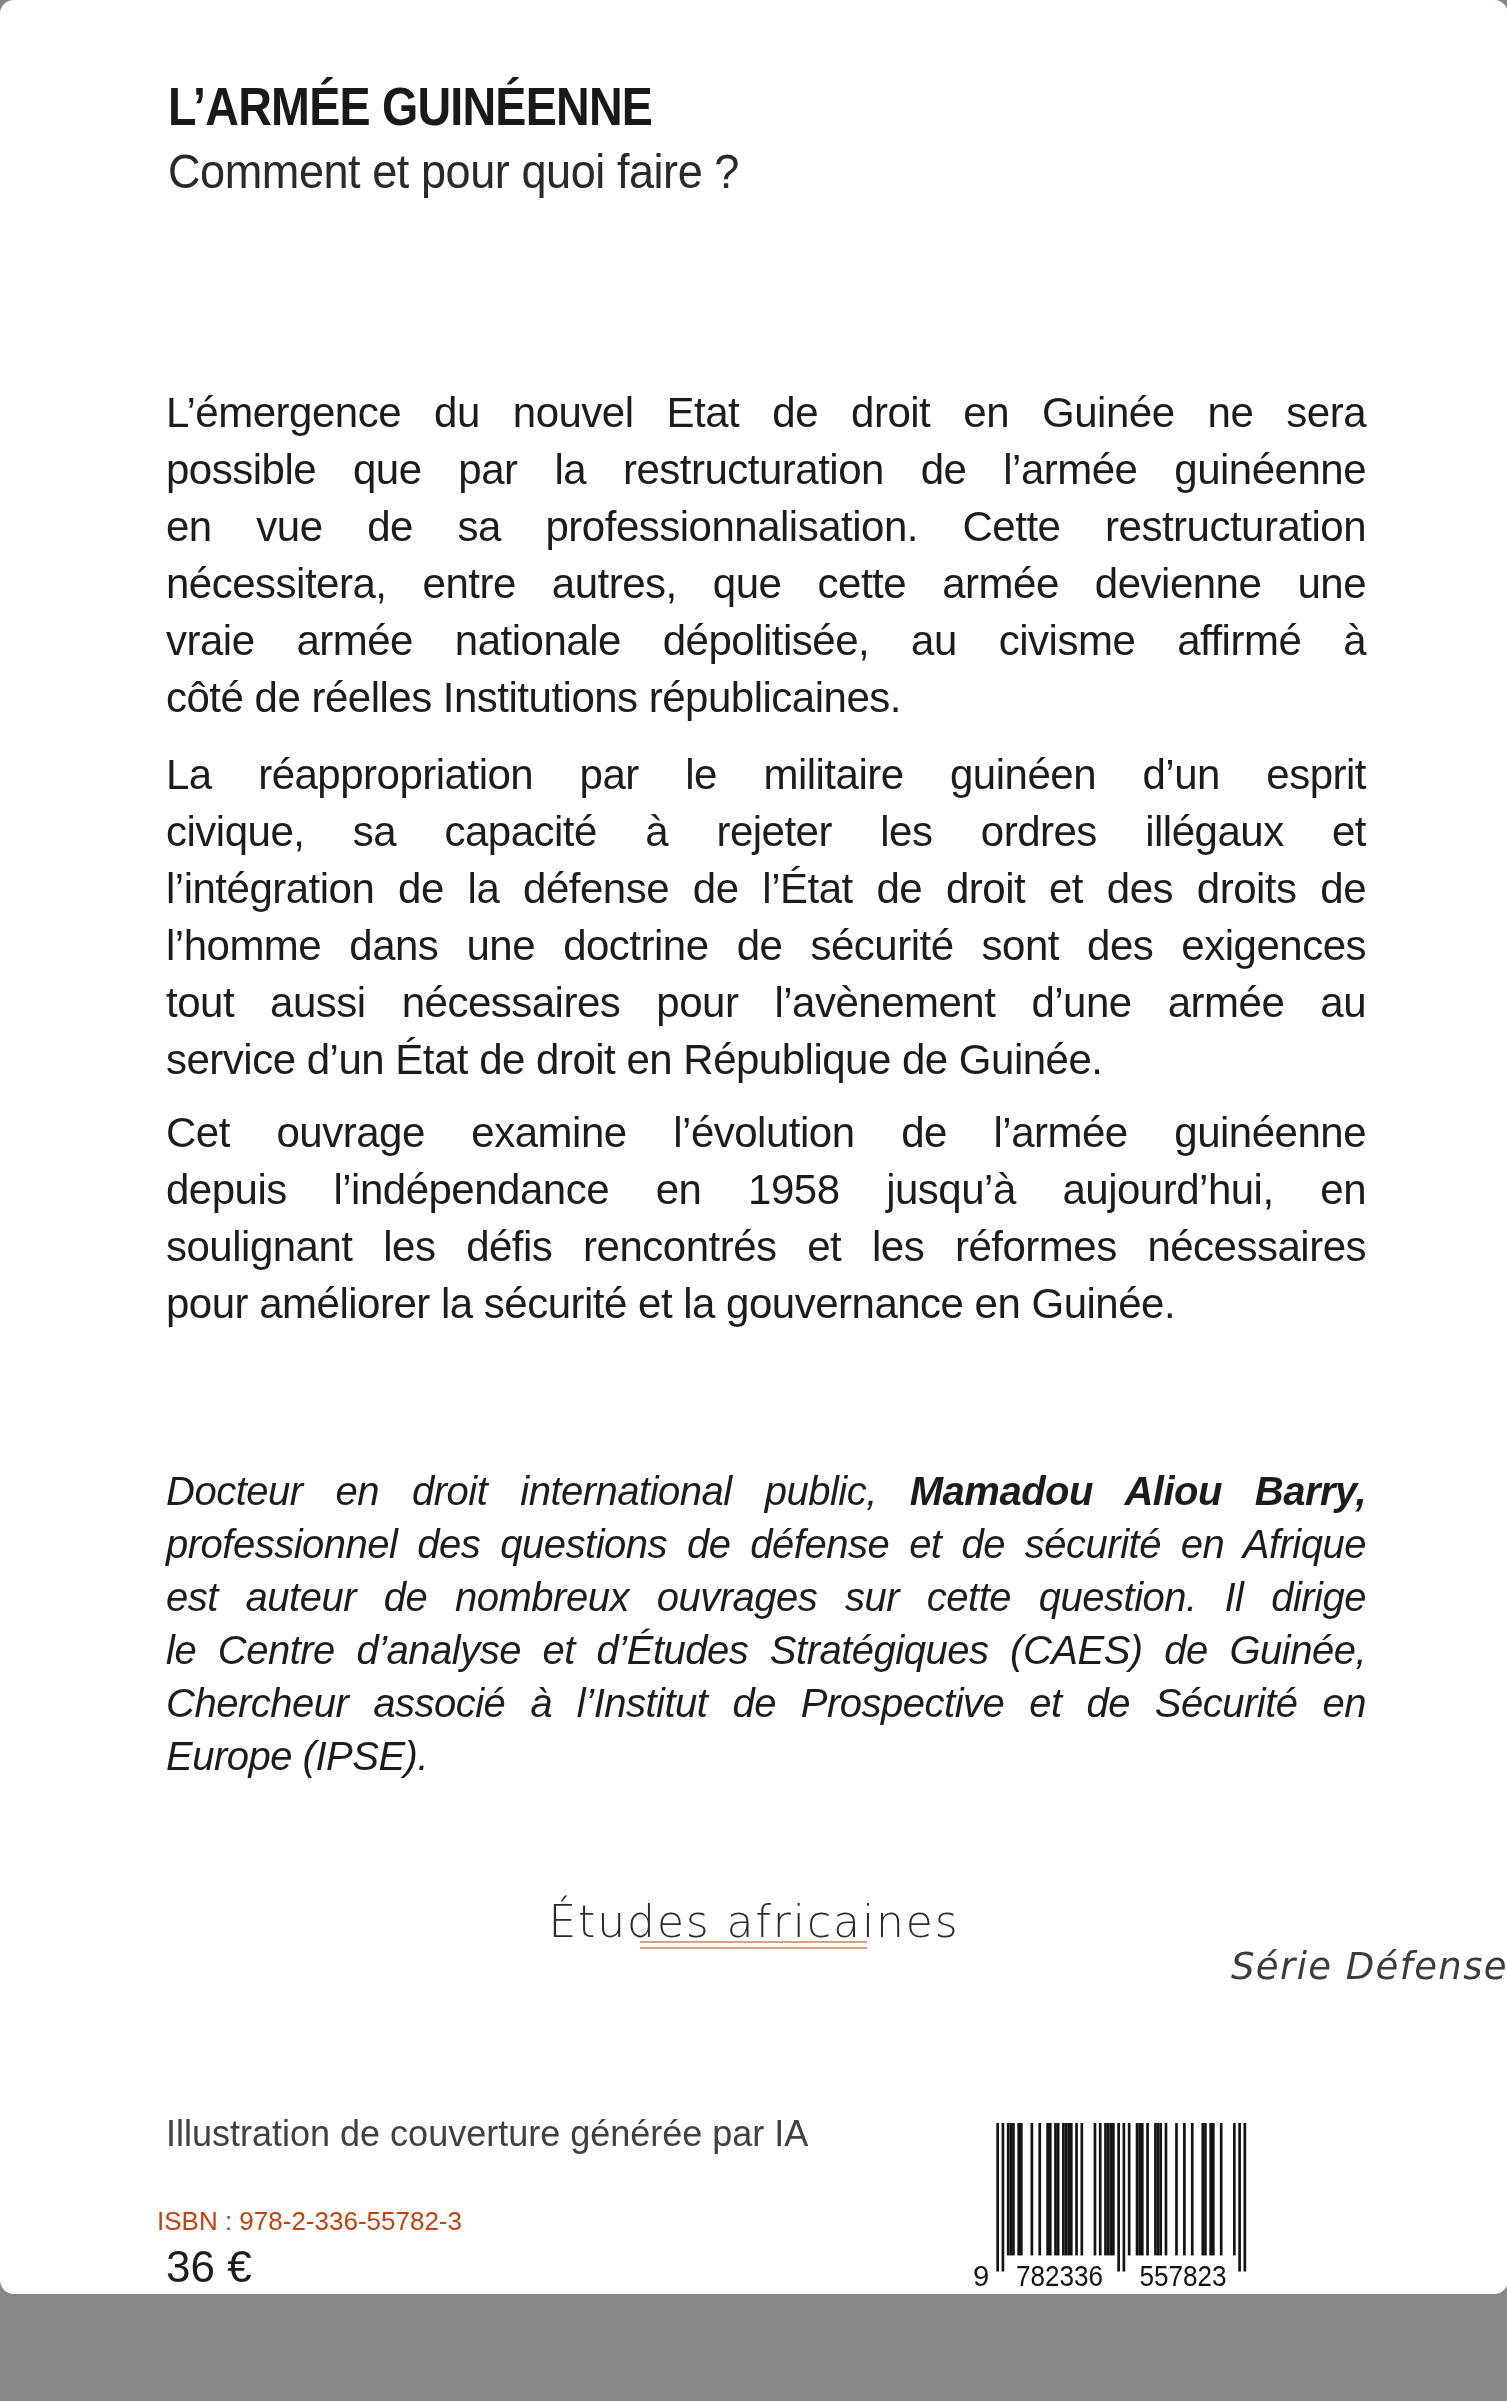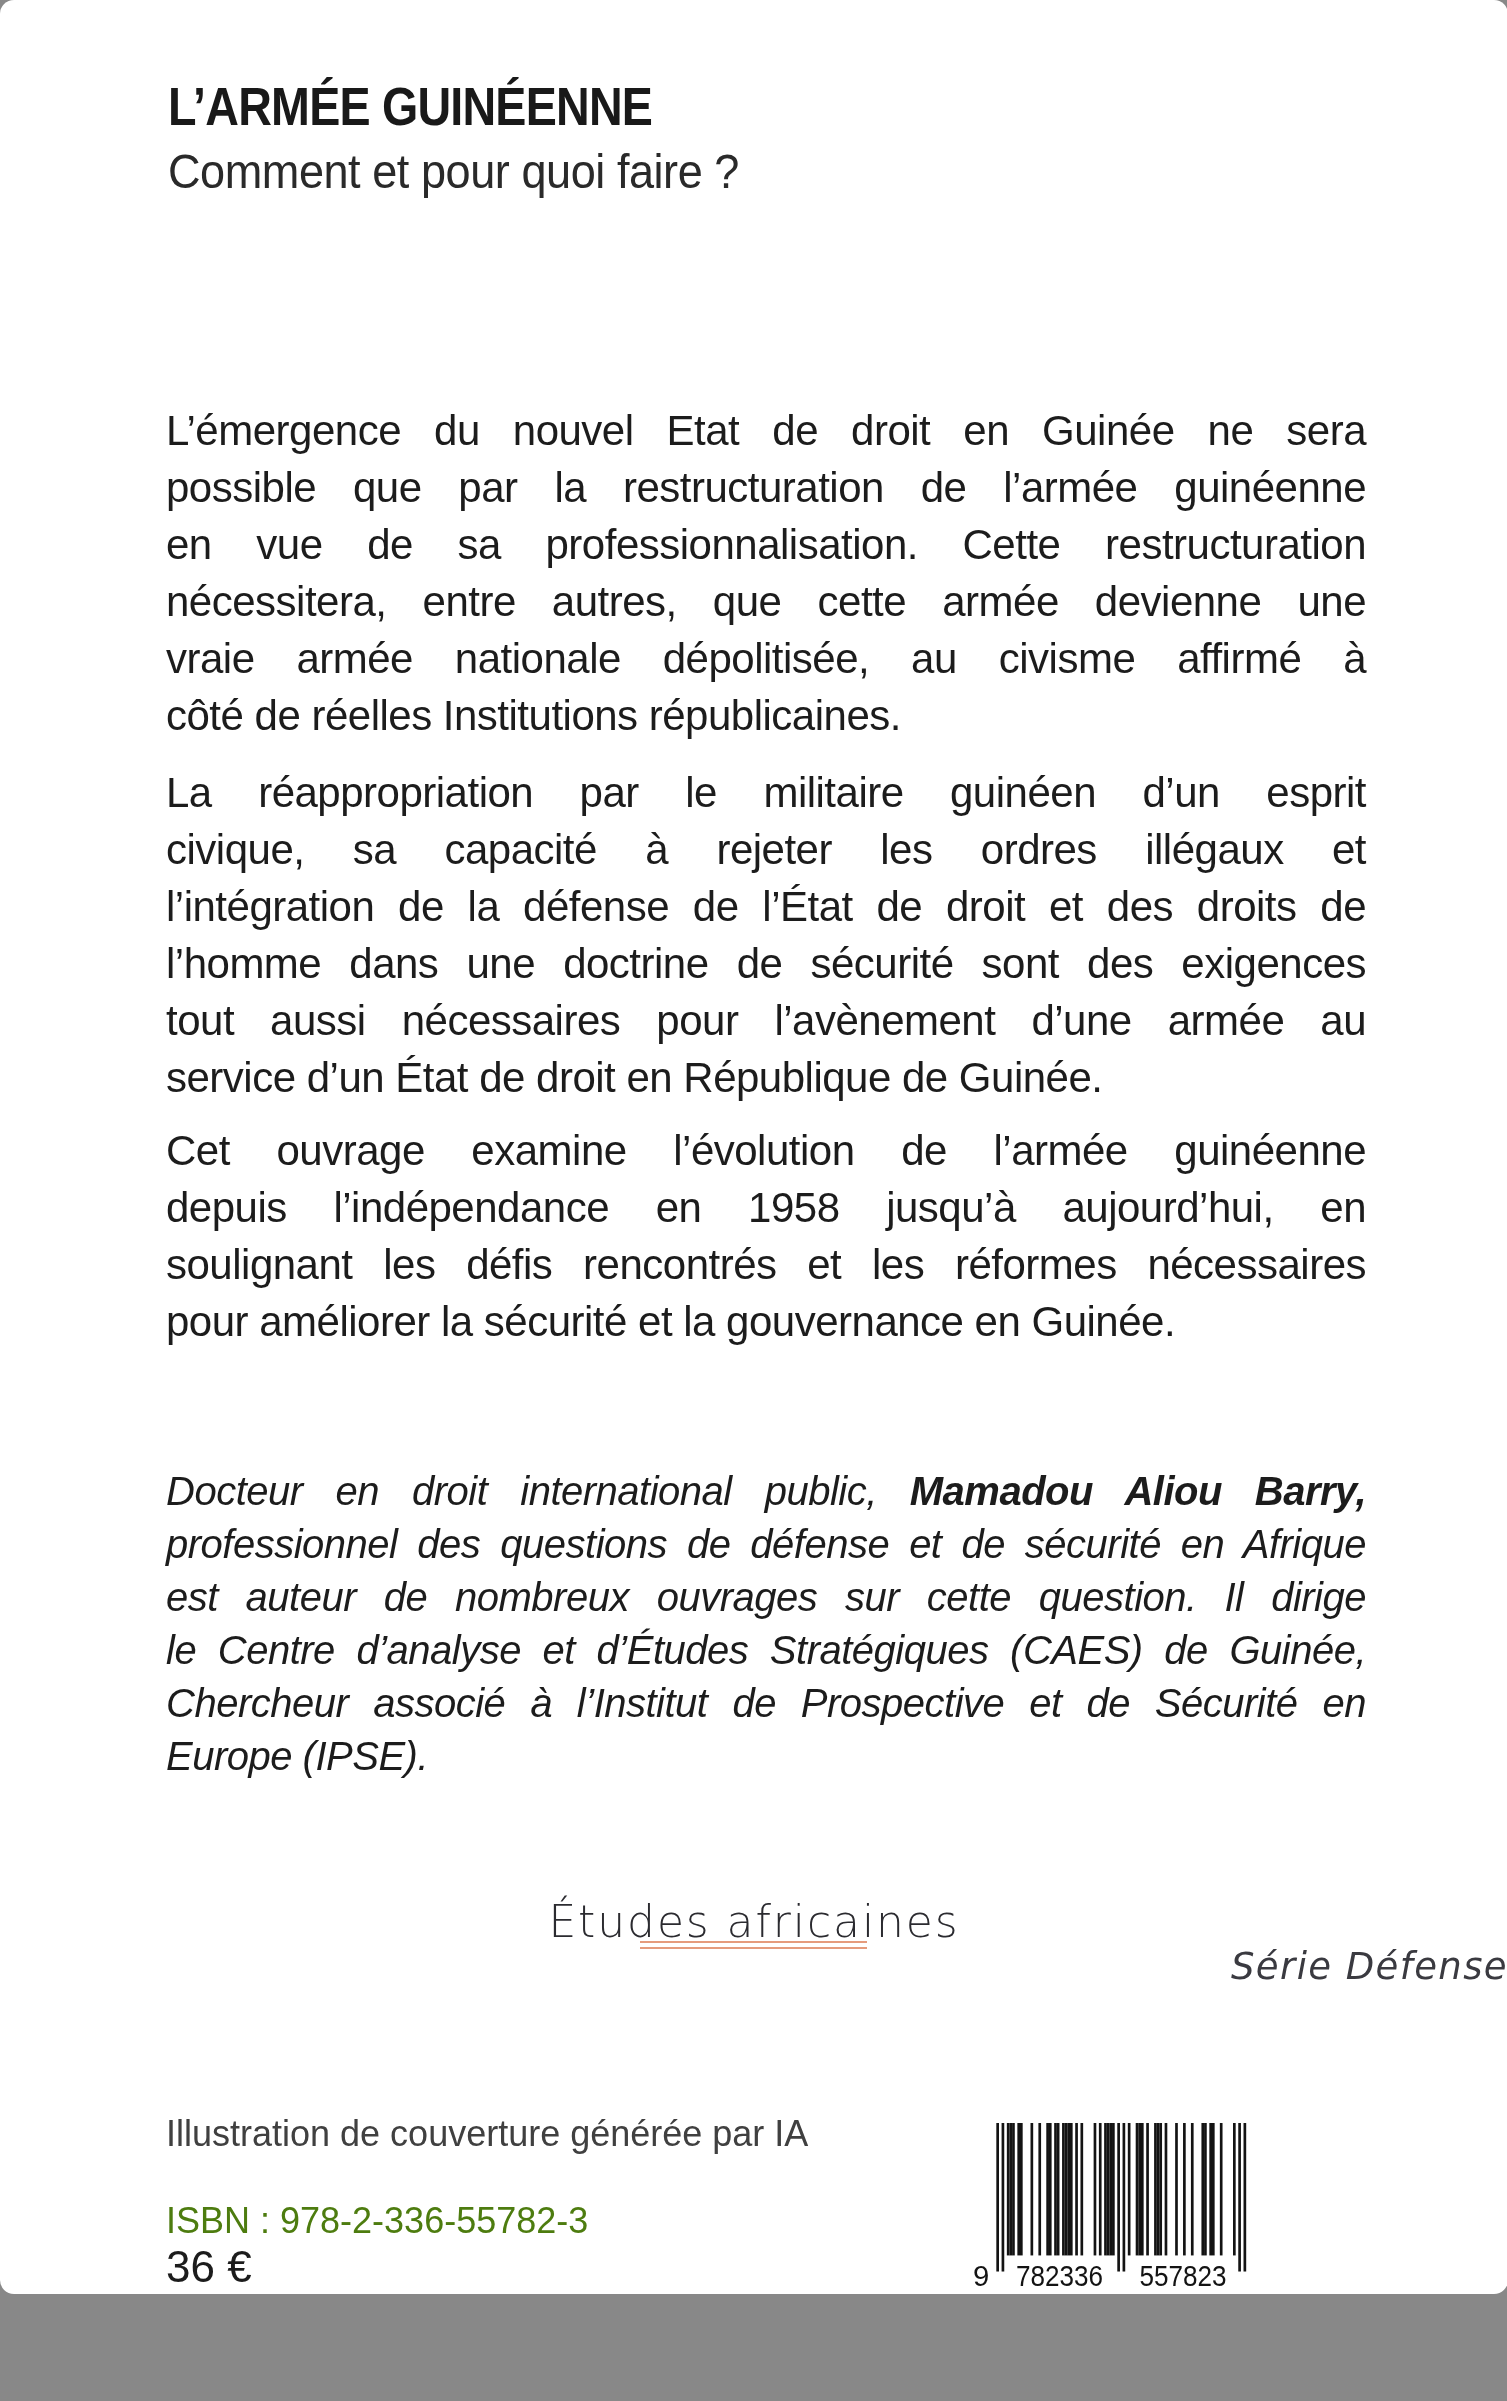--- a/index.html
+++ b/index.html
@@ -26,21 +26,20 @@
     font-size:49px;font-weight:400;line-height:53px;
     letter-spacing:-0.5px;color:#2a2a2a;
     transform:scaleX(0.92);transform-origin:left center;
     white-space:nowrap;
   }
   
   .para{
     left:166px;width:1200px;
     font-size:42px;line-height:57px;letter-spacing:-0.5px;
     color:#1c1c1c;
-    margin-top:18px;
   }
   .para .jline{text-align:justify;text-align-last:justify;}
   .para .jline.lastline{text-align:left;text-align-last:left;}
   #para1{top:384px;}
   #para2{top:746px;}
   #para3{top:1104px;}
   
   .bio{
     left:166px;width:1200px;top:1465px;
     font-size:40px;line-height:53px;letter-spacing:-0.5px;
@@ -68,22 +67,22 @@
     font-family:"DejaVu Sans","Liberation Sans",sans-serif;
     font-weight:200;font-style:italic;font-size:37px;line-height:42px;
     letter-spacing:1.4px;color:#3a3a40;
   }
   
   .illustration-note{
     left:166px;top:2113px;
     font-size:36px;line-height:42px;color:#404040;
   }
   .isbn{
-    left:166px;top:2200px;
-    font-size:36px;line-height:42px;color:#4d7c0f;
+    left:157px;top:2200px;
+    font-size:26px;line-height:42px;color:#c2410c;
   }
   .price{
     left:166px;top:2243px;
     font-size:44px;line-height:47px;color:#1c1c1c;
   }
   .barcode{
     left:965px;top:2123px;width:284px;height:175px;
   }
 </style>
 </head>

